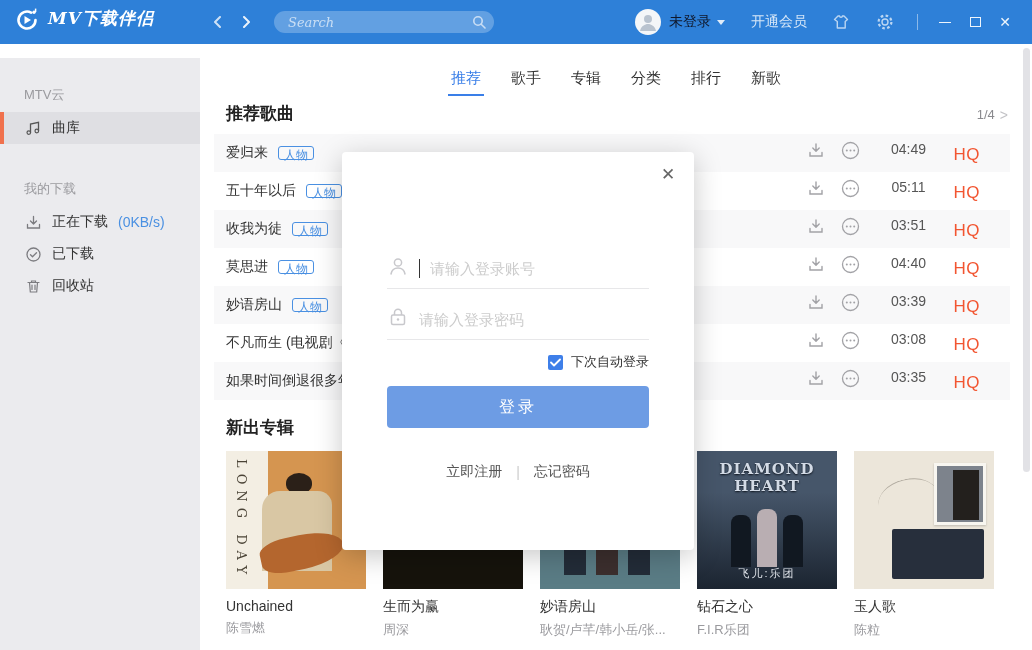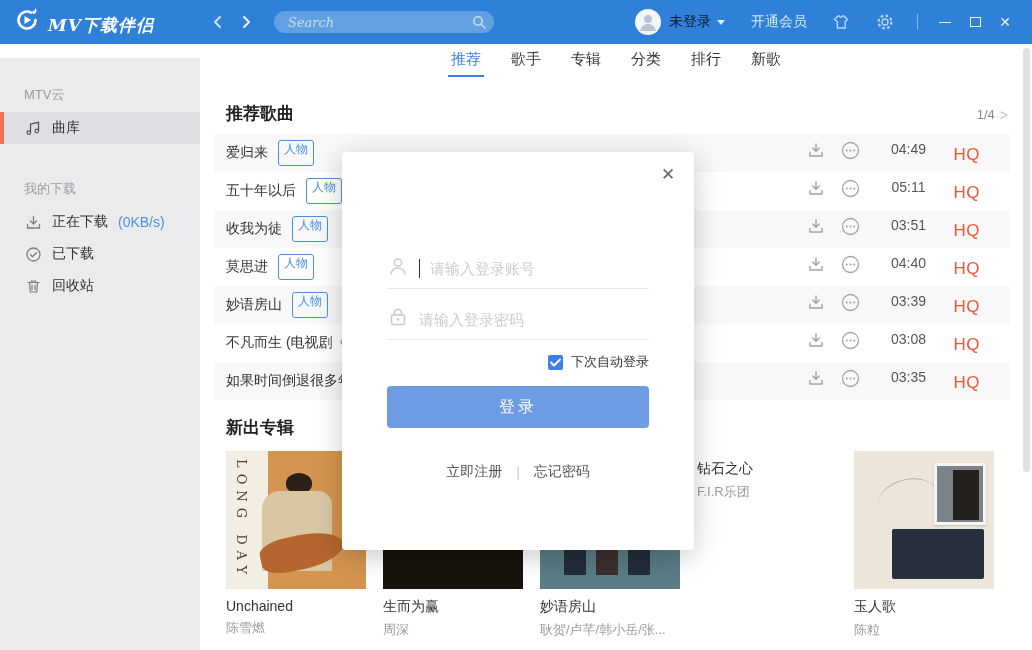--- a/index.html
+++ b/index.html
@@ -2,21 +2,21 @@
 <html><head>
 <meta charset="utf-8">
 <style>
   * { margin:0; padding:0; box-sizing:border-box; }
   body { font-family:"Liberation Sans", sans-serif; background:#fff; }
   .app { position:relative; width:1032px; height:650px; overflow:hidden; background:#fff; }
 
   
   .titlebar { position:absolute; left:0; top:0; width:1032px; height:44px;
     background:#2e80d8; display:flex; align-items:center; color:#fff; }
-  .logo { display:flex; align-items:flex-end; gap:8px; margin-left:14px; }
+  .logo { display:flex; align-items:flex-start; gap:8px; margin-left:14px; }
   .logo-title { font-family:"DejaVu Serif", serif; font-style:italic; font-weight:bold;
     font-size:17px; letter-spacing:1px; }
   .nav-arrows { display:flex; gap:12px; margin-left:56px; }
   .nav-arrows svg { display:block; opacity:.9; cursor:pointer; }
   .searchbox { position:relative; margin-left:20px; width:220px; height:22px;
     background:rgba(255,255,255,.25); border-radius:11px; display:flex; align-items:center; }
   .searchbox input { flex:1; border:none; outline:none; background:transparent;
     font-family:"DejaVu Serif", serif; font-style:italic; font-size:13px; color:#fff; padding:0 26px 0 14px; }
   .searchbox input::placeholder { color:rgba(255,255,255,.65); }
   .searchbox .mag { position:absolute; right:8px; top:4px; opacity:.65; }
@@ -40,34 +40,34 @@
   .side-item { position:relative; height:32px; display:flex; align-items:center;
     padding-left:24px; gap:10px; font-size:14px; color:#333; cursor:pointer; }
   .side-item.selected { background:#dfdfe3; }
   .side-item.selected::before { content:""; position:absolute; left:0; top:0; bottom:0;
     width:4px; background:#f0714d; }
   .side-item .sicon { display:flex; width:18px; justify-content:center; }
   .speed { color:#4a90e2; }
 
   
   .main { position:absolute; left:200px; top:44px; width:832px; height:606px; background:#fff; }
-  .tabs { height:52px; display:flex; justify-content:center; align-items:flex-start; gap:24px; }
+  .tabs { height:52px; display:flex; justify-content:center; align-items:flex-end; gap:24px; }
   .tab { font-size:15px; color:#333; padding:6px 3px; cursor:pointer; border-bottom:2px solid transparent; }
   .tab.active { color:#3a7fe8; border-bottom-color:#3a7fe8; }
   .section-head { display:flex; align-items:baseline; justify-content:space-between;
     margin:6px 24px 0 26px; }
   .section-title { font-size:17px; font-weight:bold; color:#222; }
   .pager { font-size:13px; color:#8a8a8e; display:flex; align-items:center; gap:5px; cursor:pointer; }
   .pager .next { color:#c2c2c6; font-size:14px; }
   .songs { margin:9px 22px 0 14px; }
   .song-row { height:38px; display:flex; align-items:center; padding-left:12px; cursor:default; }
   .song-row:nth-child(odd) { background:#f8f8f9; }
   .song-title { font-size:14px; color:#333; }
   .song-tag { margin-left:10px; font-size:12px; color:#4a90e2; border:1px solid #4a90e2;
-    border-radius:3px; padding:0 5px; height:26px; line-height:17px; }
+    border-radius:3px; padding:0 5px; height:14px; line-height:17px; }
   .song-right { margin-left:auto; display:flex; align-items:flex-start; }
   .act-icon { display:flex; cursor:pointer; }
   .act-icon + .act-icon { margin-left:16px; }
   .song-time { width:46px; text-align:center; font-size:14px; color:#555; margin-left:26px; }
   .hq { font-size:17px; font-weight:normal; color:#f25531; letter-spacing:.5px; margin:4px 30px 0 22px;
     border-bottom:0; }
   .albums-block { margin-top:16px; }
   .albums { display:flex; gap:17px; margin:12px 22px 0 26px; }
   .album { width:140px; cursor:pointer; }
   .cover { position:relative; width:140px; height:138px; overflow:hidden; background:#ddd; }
@@ -449,20 +449,27 @@
             <div class="cover c3">
               <span class="rail"></span>
               <span class="fig f1"></span>
               <span class="fig f2"></span>
               <span class="fig f3"></span>
             </div>
             <div class="album-title">妙语房山</div>
             <div class="album-artist">耿贺/卢芊/韩小岳/张...</div>
           </div>
           <div class="album">
+            <div class="cover c4">
+              <span class="fig f1"></span>
+              <span class="fig f2"></span>
+              <span class="fig f3"></span>
+              <span class="ct ct0">DIAMOND HEART</span>
+              <span class="ct ct1">飞儿:乐团</span>
+            </div>
             <div class="album-title">钻石之心</div>
             <div class="album-artist">F.I.R乐团</div>
           </div>
           <div class="album">
             <div class="cover c5">
               <span class="scribble"></span>
               <span class="photo"></span>
               <span class="panel"></span>
             </div>
             <div class="album-title">玉人歌</div>

